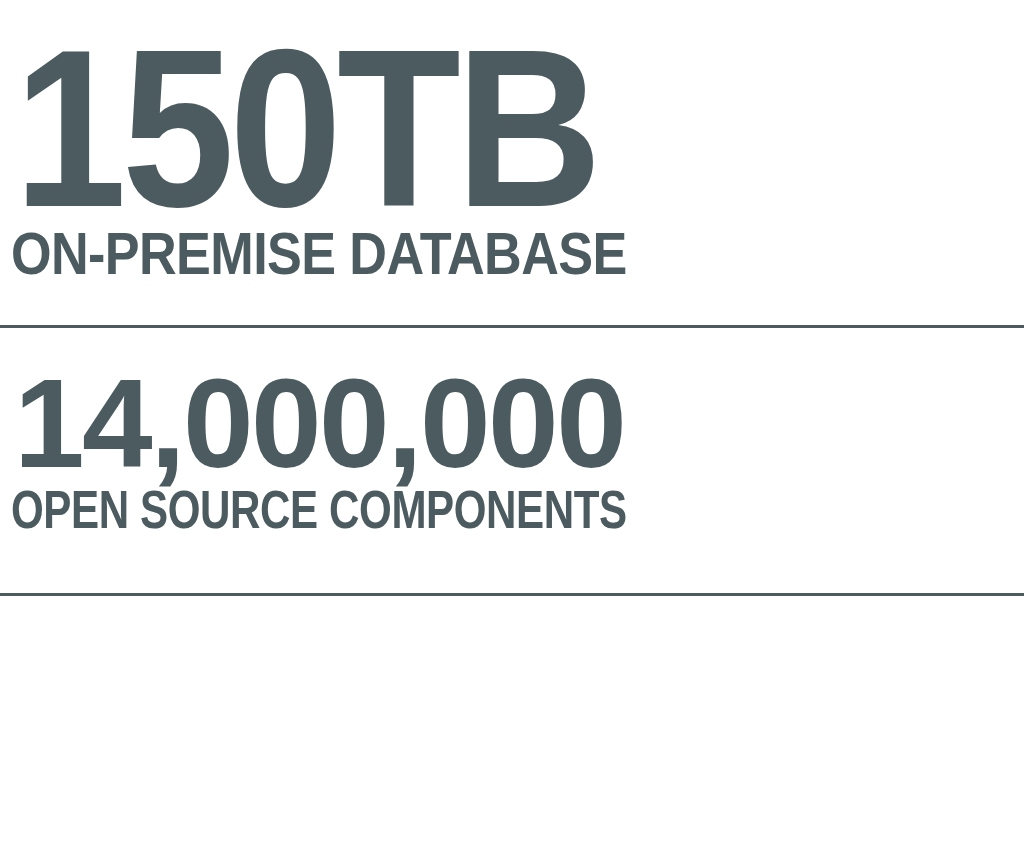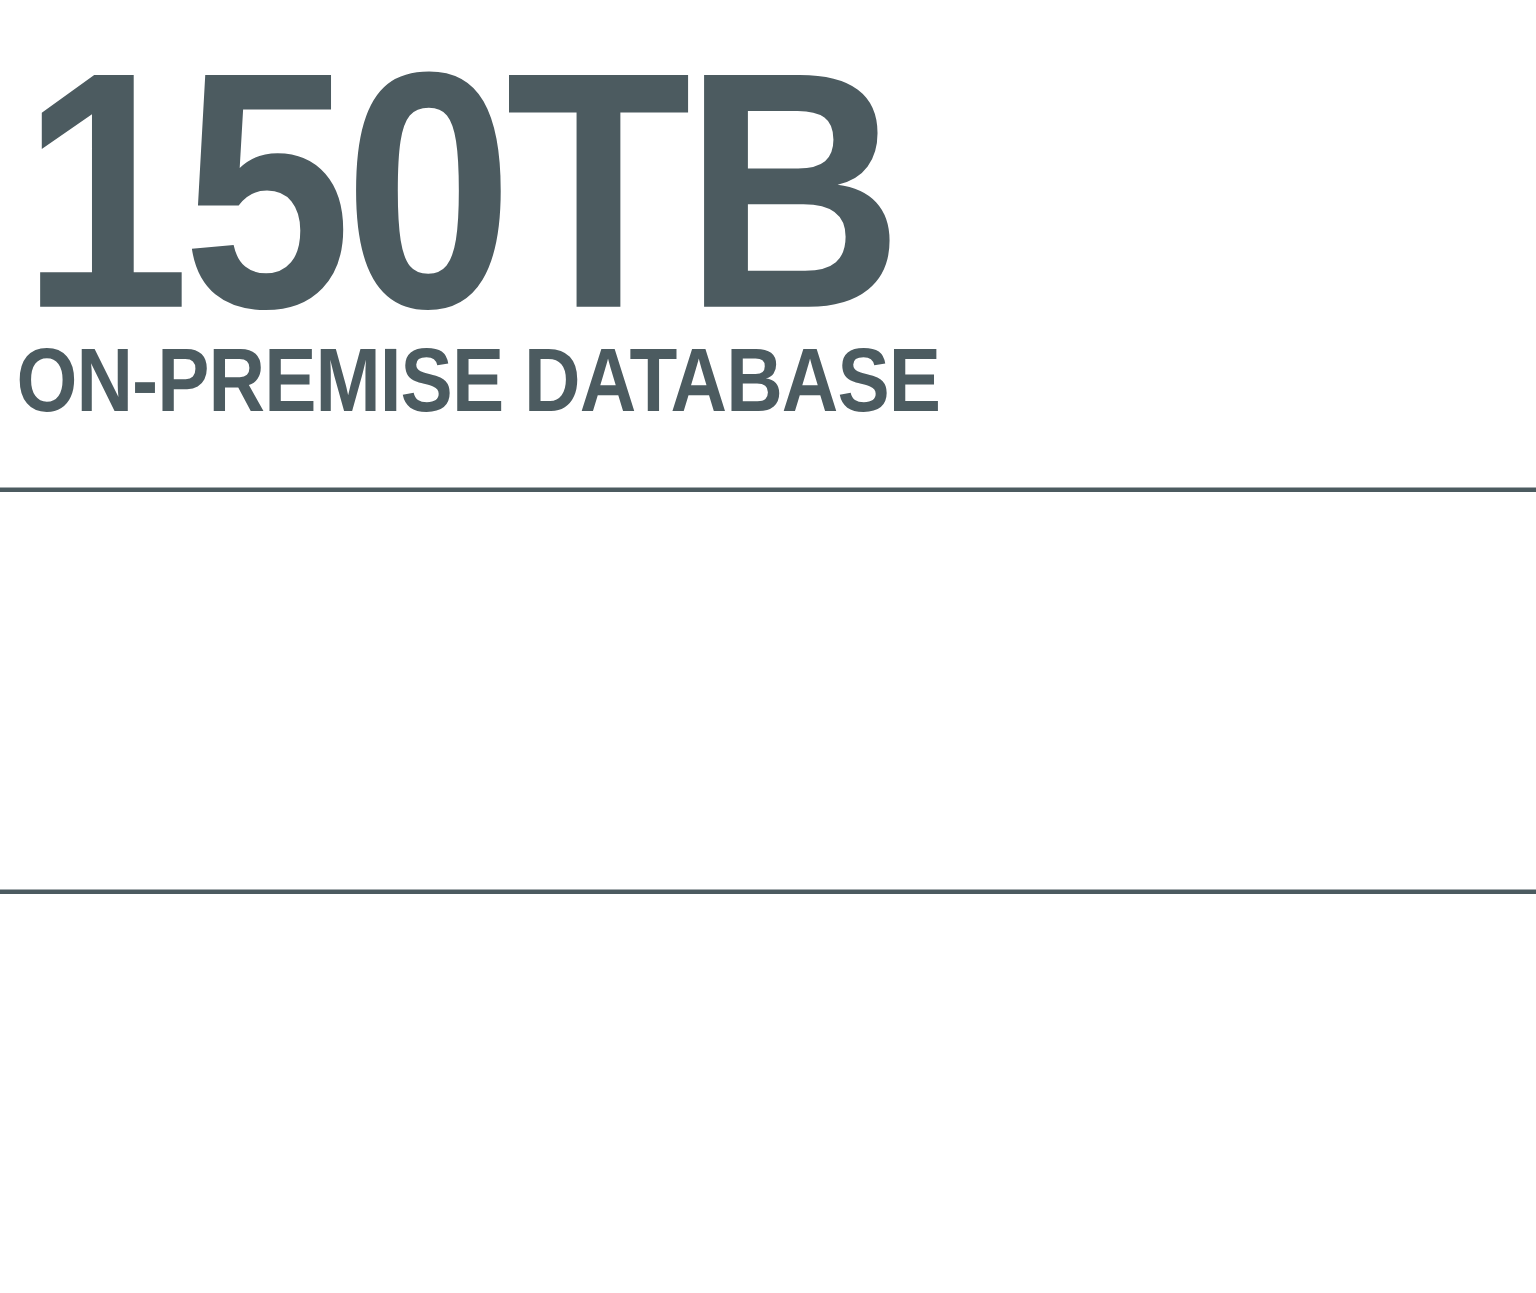--- a/index.html
+++ b/index.html
@@ -112,17 +112,21 @@
 
 <div class="infographic">
 
   <div class="stat-block" id="block-one">
     <div class="stat-value">150TB</div>
     <div class="stat-label">ON-PREMISE DATABASE</div>
   </div>
 
   <div class="divider" id="divider-one"></div>
 
+  <div class="stat-block" id="block-two">
+    <div class="stat-value">14,000,000</div>
+    <div class="stat-label">OPEN SOURCE COMPONENTS</div>
+  </div>
 
   <div class="divider" id="divider-two"></div>
 
 
 </div>
 
 </body></html>

